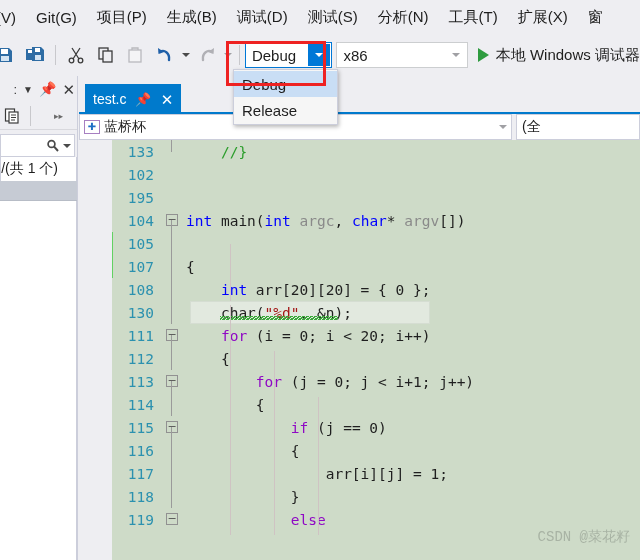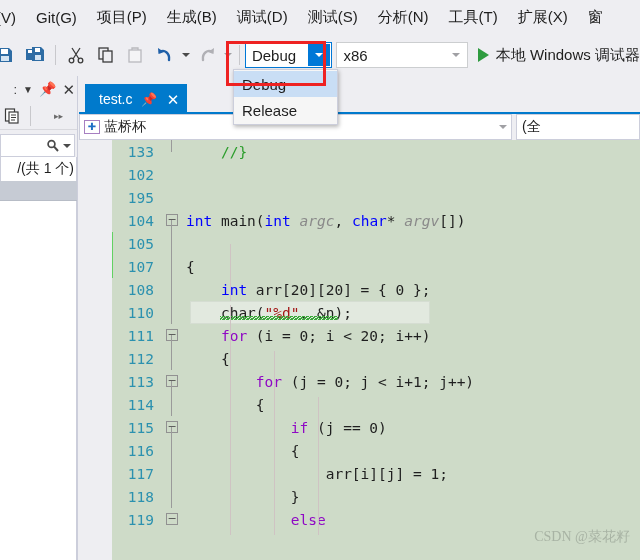--- a/index.html
+++ b/index.html
@@ -166,21 +166,21 @@
     padding-right: 3px;
     gap: 3px;
   }
   .lp-count {
     height: 24px;
     background: #fff;
     border-left: 1px solid #cccedb;
     border-right: 1px solid #cccedb;
     display: flex; align-items: center; justify-content: flex-end;
     font-size: 14px; color: #1e1e1e;
-    padding-right: 2px;
+    padding-right: 18px;
     white-space: nowrap;
   }
   .lp-sel-row {
     height: 20px;
     background: #c6cbd4;
     border-bottom: 1px solid #b7bcc6;
   }
   .lp-body {
     background: #fff;
     height: 360px;
@@ -193,21 +193,21 @@
   .tabstrip {
     position: absolute; left: 79px; top: 84px;
     width: 561px; height: 30px;
     background: #eeeef2;
   }
   .tab {
     position: absolute; left: 6px; top: 0;
     height: 30px;
     background: #007acc;
     display: flex; align-items: center;
-    padding: 0 8px 0 14px;
+    padding: 0 8px 0 8px;
     gap: 9px;
     color: #fff;
     font-size: 14px;
     justify-content: flex-end;
   }
   .tab .t-pin { font-size: 13px; }
   .tab .t-x { font-size: 15px; line-height: 1; }
   .tabstrip .underline {
     position: absolute; left: 0; right: 0; bottom: 0;
     height: 2px; background: #007acc;
@@ -304,38 +304,38 @@
     position: absolute;
     left: 78px; right: 210px; top: 0; height: 23px;
     background: #e2e9df;
     border: 1px solid #d5ddd2;
   }
 
   .kw   { color: #0000ff; }
   .kwc  { color: #8f08c4; }
   .str  { color: #a31515; }
   .cmt  { color: #2a9d2a; }
-  .gray { color: #8a8a8a; font-style: italic; }
+  .gray { color: #8a8a8a; }
   .pun  { color: #1f1f1f; }
 
   .squiggle {
     position: absolute;
     height: 4px;
     bottom: 1px;
     background-image: repeating-linear-gradient(
       135deg, #3aa83a 0 1px, transparent 1px 2px);
     background-size: 4px 4px;
   }
 
   .watermark {
     position: absolute;
     right: 10px; bottom: 14px;
     font-size: 14px;
     color: #a8b3a4;
-    font-family: Liberation Serif, serif;
+    font-family: Liberation Mono, monospace;
     z-index: 40;
     pointer-events: none;
   }
 
   svg { display: block; }
 </style>
 </head>
 <body>
 
 <div id="app">
@@ -501,21 +501,21 @@
 
   <div class="editor">
     <div id="code-lines">
         <div class="code-line"><span class="ln">133</span><span class="glyphcol"><span class="foldline half-bot"></span></span><span class="codetext"><span class="cmt">    //}</span></span></div>
         <div class="code-line"><span class="ln">102</span><span class="glyphcol"></span><span class="codetext"></span></div>
         <div class="code-line"><span class="ln">195</span><span class="glyphcol"></span><span class="codetext"></span></div>
         <div class="code-line"><span class="ln">104</span><span class="glyphcol"><span class="fold">−</span><span class="foldline half-top"></span></span><span class="codetext"><span class="kw">int</span><span class="pun"> main(</span><span class="kw">int</span><span class="pun"> </span><span class="gray">argc</span><span class="pun">, </span><span class="kw">char</span><span class="pun">* </span><span class="gray">argv</span><span class="pun">[])</span></span></div>
         <div class="code-line"><span class="ln">105</span><span class="glyphcol"><span class="foldline"></span></span><span class="changebar" style="left: -4px;"></span><span class="codetext"><span class="vline" style="left: 44px;"></span></span></div>
         <div class="code-line"><span class="ln">107</span><span class="glyphcol"><span class="foldline"></span></span><span class="changebar" style="left: -4px;"></span><span class="codetext"><span class="pun">{</span><span class="vline" style="left: 44px;"></span></span></div>
         <div class="code-line"><span class="ln">108</span><span class="glyphcol"><span class="foldline"></span></span><span class="codetext"><span class="pun">    </span><span class="kw">int</span><span class="pun"> arr[20][20] = { 0 };</span><span class="vline" style="left: 44px;"></span></span></div>
-        <div class="code-line"><div class="cur-line-hl"></div><span class="ln">110</span><span class="glyphcol"><span class="foldline"></span></span><span class="codetext"><span class="pun">    char(</span><span class="str">"%d"</span><span class="pun">, &amp;n);</span><span class="squiggle" style="left: 34px; width: 118px;"></span><span class="vline" style="left: 44px;"></span></span></div>
+        <div class="code-line"><div class="cur-line-hl"></div><span class="ln">130</span><span class="glyphcol"><span class="foldline"></span></span><span class="codetext"><span class="pun">    char(</span><span class="str">"%d"</span><span class="pun">, &amp;n);</span><span class="squiggle" style="left: 34px; width: 118px;"></span><span class="vline" style="left: 44px;"></span></span></div>
         <div class="code-line"><span class="ln">111</span><span class="glyphcol"><span class="fold">−</span><span class="foldline half-top"></span></span><span class="codetext"><span class="pun">    </span><span class="kwc">for</span><span class="pun"> (i = 0; i &lt; 20; i++)</span><span class="vline" style="left: 44px;"></span></span></div>
         <div class="code-line"><span class="ln">112</span><span class="glyphcol"><span class="foldline"></span></span><span class="codetext"><span class="pun">    {</span><span class="vline" style="left: 44px;"></span><span class="vline" style="left: 88px;"></span></span></div>
         <div class="code-line"><span class="ln">113</span><span class="glyphcol"><span class="fold">−</span><span class="foldline half-top"></span></span><span class="codetext"><span class="pun">        </span><span class="kwc">for</span><span class="pun"> (j = 0; j &lt; i+1; j++)</span><span class="vline" style="left: 44px;"></span><span class="vline" style="left: 88px;"></span></span></div>
         <div class="code-line"><span class="ln">114</span><span class="glyphcol"><span class="foldline"></span></span><span class="codetext"><span class="pun">        {</span><span class="vline" style="left: 44px;"></span><span class="vline" style="left: 88px;"></span><span class="vline" style="left: 132px;"></span></span></div>
         <div class="code-line"><span class="ln">115</span><span class="glyphcol"><span class="fold">−</span><span class="foldline half-top"></span></span><span class="codetext"><span class="pun">            </span><span class="kwc">if</span><span class="pun"> (j == 0)</span><span class="vline" style="left: 44px;"></span><span class="vline" style="left: 88px;"></span><span class="vline" style="left: 132px;"></span></span></div>
         <div class="code-line"><span class="ln">116</span><span class="glyphcol"><span class="foldline"></span></span><span class="codetext"><span class="pun">            {</span><span class="vline" style="left: 44px;"></span><span class="vline" style="left: 88px;"></span><span class="vline" style="left: 132px;"></span></span></div>
         <div class="code-line"><span class="ln">117</span><span class="glyphcol"><span class="foldline"></span></span><span class="codetext"><span class="pun">                arr[i][j] = 1;</span><span class="vline" style="left: 44px;"></span><span class="vline" style="left: 88px;"></span><span class="vline" style="left: 132px;"></span></span></div>
         <div class="code-line"><span class="ln">118</span><span class="glyphcol"><span class="foldline"></span></span><span class="codetext"><span class="pun">            }</span><span class="vline" style="left: 44px;"></span><span class="vline" style="left: 88px;"></span><span class="vline" style="left: 132px;"></span></span></div>
         <div class="code-line"><span class="ln">119</span><span class="glyphcol"><span class="fold">−</span></span><span class="codetext"><span class="pun">            </span><span class="kwc">else</span><span class="vline" style="left: 44px;"></span><span class="vline" style="left: 88px;"></span><span class="vline" style="left: 132px;"></span></span></div>
       </div>

